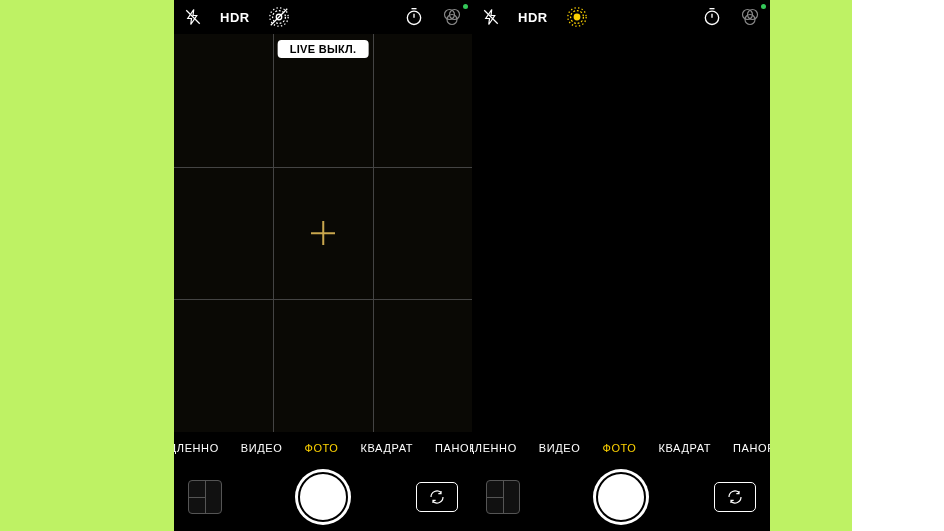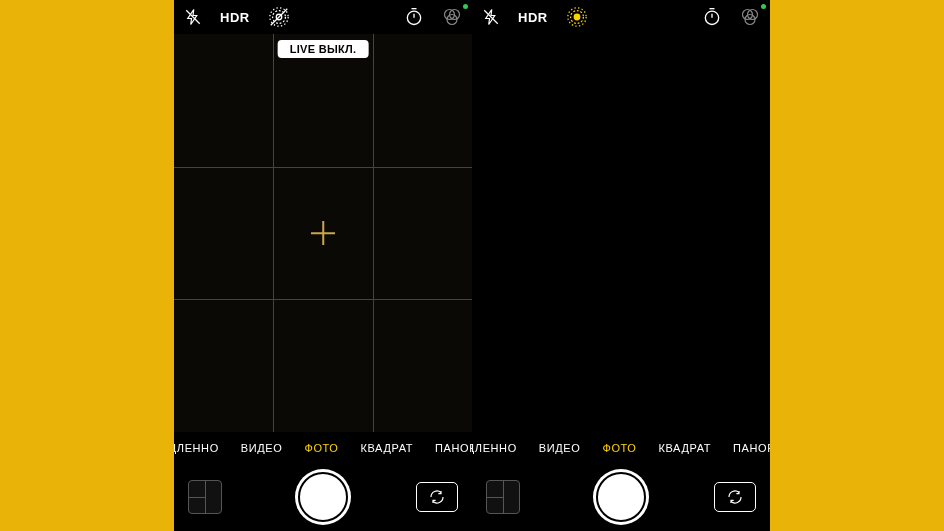--- a/index.html
+++ b/index.html
@@ -1,16 +1,16 @@
 <!DOCTYPE html>
 <html><head>
 <meta charset="utf-8">
 <style>
   html,body{margin:0;padding:0;background:#fff;font-family:-apple-system,Helvetica,Arial,sans-serif}
-  .stage{width:944px;height:531px;background:#eab308;position:relative}
+  .stage{width:852px;height:531px;background:#bef264;position:relative}
   .phone{position:absolute;top:0;width:298px;height:531px;background:#000;overflow:hidden}
   .phone-l{left:174px}
   .phone-r{left:472px}
   .topbar{position:absolute;top:0;left:0;right:0;height:34px;display:flex;align-items:center;justify-content:space-between;padding:0 10px;box-sizing:border-box}
   .top-group{display:flex;align-items:center;gap:18px}
   .ic{color:#fff;display:flex;align-items:center;justify-content:center}
   .hdr{color:#fff;font-size:13px;font-weight:600;letter-spacing:.5px}
   .dot{position:absolute;top:4px;right:4px;width:5px;height:5px;border-radius:50%;background:#34c759}
   .viewfinder{position:absolute;top:34px;left:0;right:0;height:398px;background:#0a0905}
   .gridline{position:absolute;background:#444}

